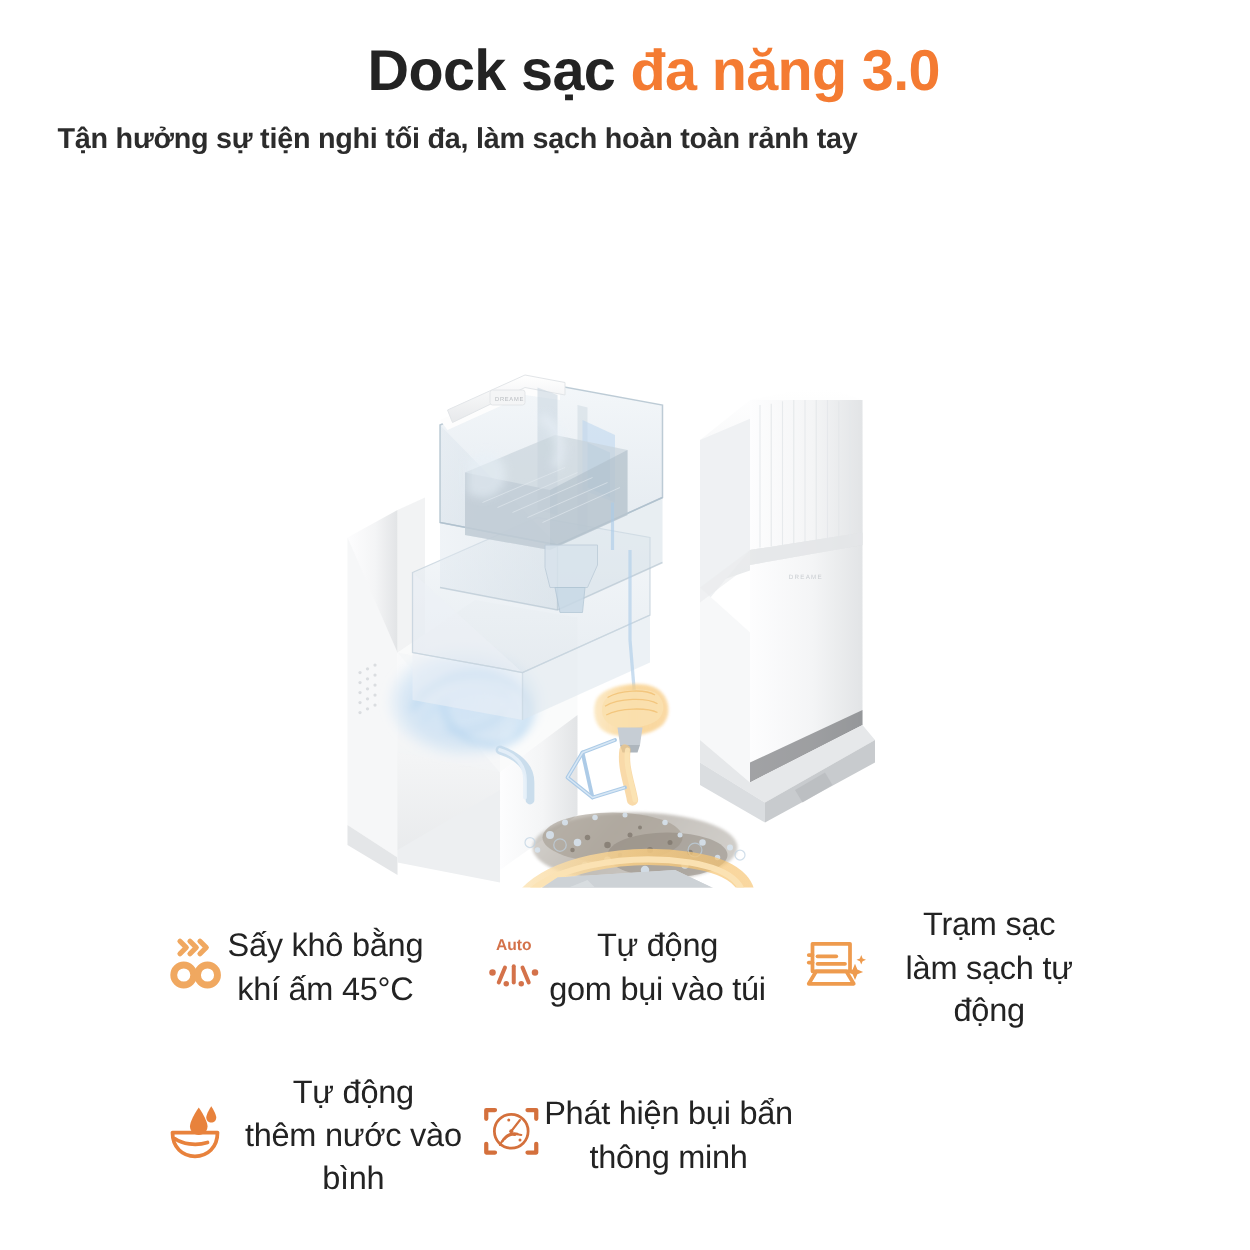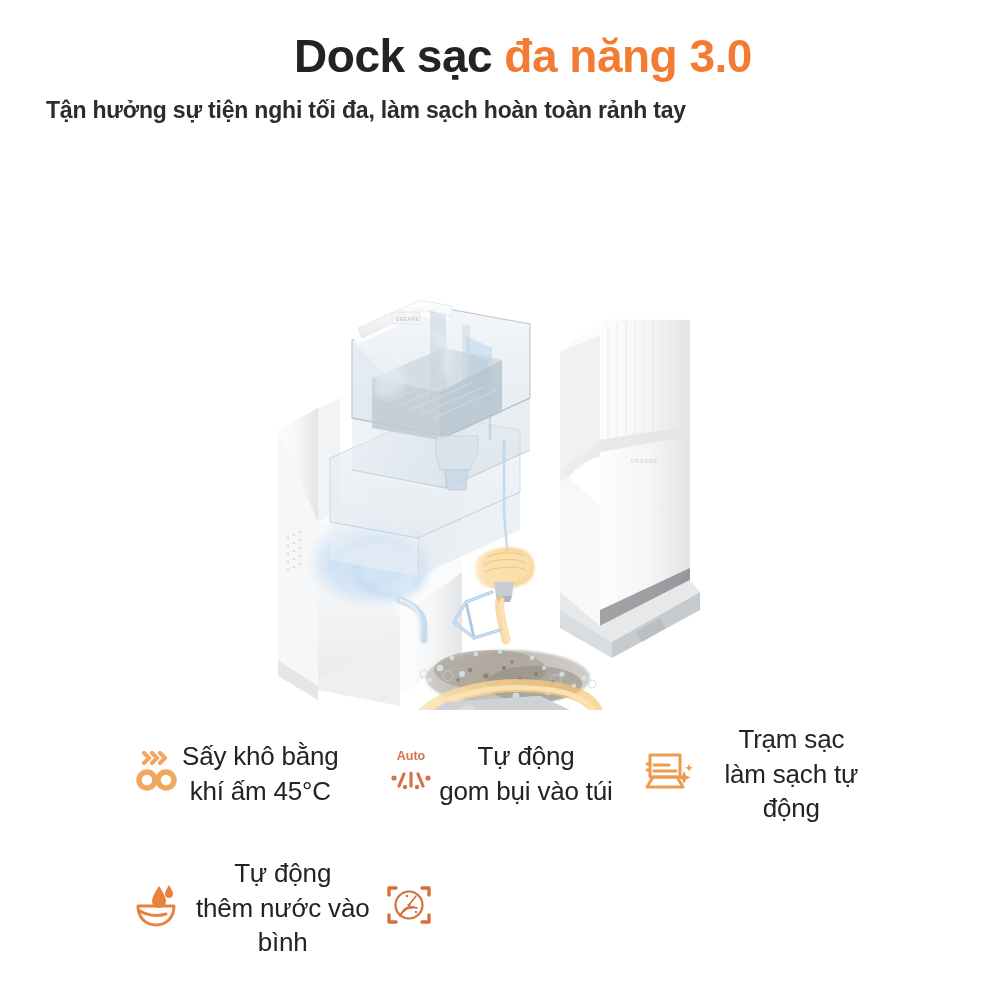--- a/index.html
+++ b/index.html
@@ -463,15 +463,17 @@
           <path d="M17 36 C20 29 27 26 34 28"></path>
           <path d="M21 31 C23 28 26 27 29 28"></path>
         </g>
         <g fill="#D4703C">
           <circle cx="26" cy="25" r="1.6"></circle>
           <circle cx="24" cy="16" r="1.2"></circle>
           <circle cx="33" cy="32" r="1.2"></circle>
         </g>
       </svg>
     </div>
+    <div class="feature-label">Phát hiện bụi bẩn
+thông minh</div>
   </div>
 
 </div>
 
 </body></html>

